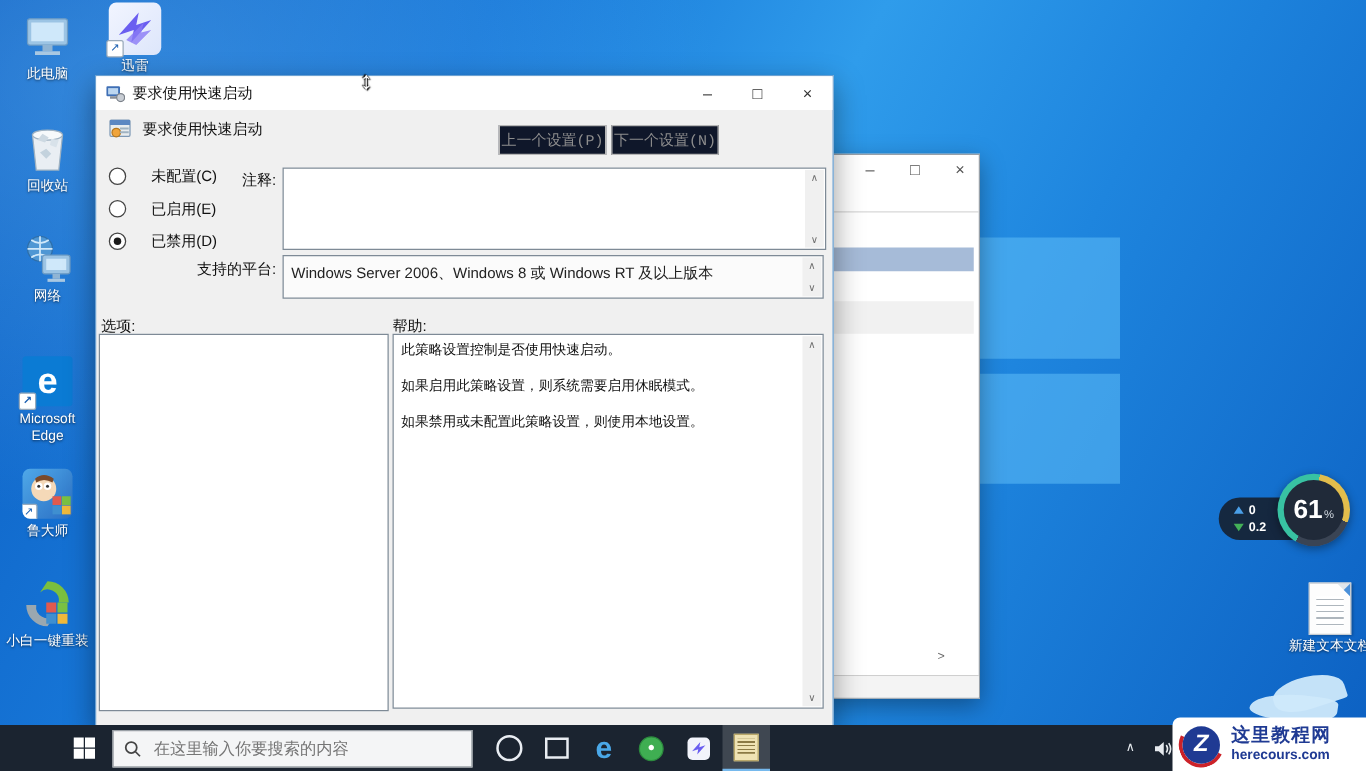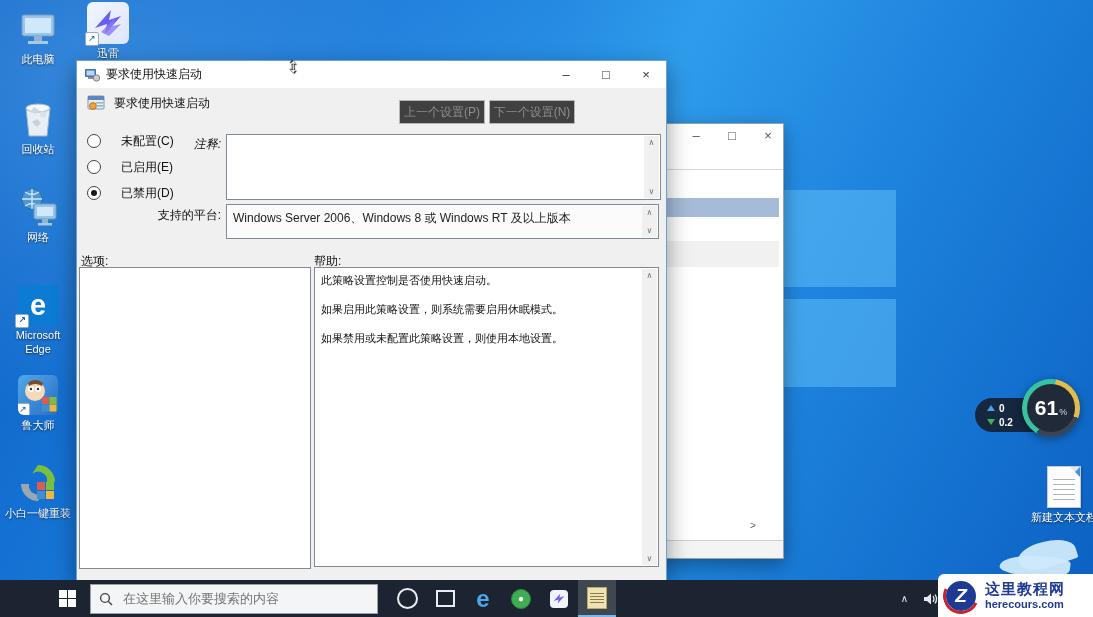--- a/index.html
+++ b/index.html
@@ -35,22 +35,22 @@
   .bgwin .foot-line{position:absolute;left:0;right:0;top:416px;border-top:1px solid #cfcfcf;}
   .bgwin .foot{position:absolute;left:0;right:0;top:417px;bottom:0;background:#f4f4f4;}
   
   .dlg{position:absolute;left:76px;top:60px;width:589px;height:520px;background:#f0f0f0;border:1px solid #6ba1d2;
     box-shadow:0 8px 22px rgba(0,0,0,.4);z-index:30;font-size:12px;color:#111;}
   .dlg-tb{position:absolute;left:0;top:0;right:0;height:27px;background:#fff;display:flex;align-items:center;padding-left:8px;}
   .dlg-tb .t{margin-left:6px;font-size:12px;color:#111;}
   .dlg-tb .wbtns{margin-left:auto;display:flex;height:100%;}
   .dlg-tb .wbtns span{width:40px;display:flex;align-items:center;justify-content:center;color:#333;font-size:13px;}
   .hdr-name{position:absolute;left:10px;top:34px;display:flex;align-items:center;gap:8px;font-size:12px;}
-  .gp-btn{position:absolute;top:39px;width:84px;height:22px;background:#404040;border:1px solid #b6b6b6;color:#8d8d8d;
-    font-size:12px;display:flex;align-items:center;justify-content:center;}
+  .gp-btn{position:absolute;top:39px;width:84px;height:22px;background:#0f172a;border:1px solid #b6b6b6;color:#8d8d8d;
+    font-size:12px;display:flex;align-items:center;justify-content:center;font-family:Liberation Mono, monospace;}
   .radio{position:absolute;left:10px;display:flex;align-items:center;gap:20px;height:18px;}
   .radio .rc{width:12px;height:12px;border:1px solid #444;border-radius:50%;background:#fff;display:flex;align-items:center;justify-content:center;}
   .radio.selected .rc::after{content:"";width:6px;height:6px;border-radius:50%;background:#1a1a1a;}
   .fld-label{position:absolute;left:30px;width:114px;text-align:right;font-size:12px;}
   .cmt{position:absolute;left:149px;top:73px;width:433px;height:64px;background:#fff;border:1px solid #7e8a96;}
   .plat{position:absolute;left:149px;top:143px;width:433px;height:35px;background:#fbfbfb;border:1px solid #7e8a96;
     font-size:12px;color:#222;padding:5px 20px 0 6px;box-sizing:border-box;}
   .vscroll{position:absolute;top:1px;bottom:1px;right:1px;width:15px;background:#f0f0f0;display:flex;flex-direction:column;
     justify-content:space-between;align-items:center;font-size:8px;color:#6f6f6f;padding:2px 0;box-sizing:border-box;}
   .sec-label{position:absolute;top:192px;font-size:12px;}
@@ -273,21 +273,21 @@
     </div>
     <div class="radio" style="top:97px;">
       <span class="rc"></span>
       <span>已启用(E)</span>
     </div>
     <div class="radio selected" style="top:123px;">
       <span class="rc"></span>
       <span>已禁用(D)</span>
     </div>
 
-    <span class="fld-label" style="top:75px;font-style:italic;">注释:</span>
+    <span class="fld-label" style="top:75px;">注释:</span>
     <div class="cmt">
       <span></span>
       <span class="vscroll">
         <span>∧</span>
         <span>∨</span>
       </span>
     </div>
 
     <span class="fld-label" style="top:146px;">支持的平台:</span>
     <div class="plat">

